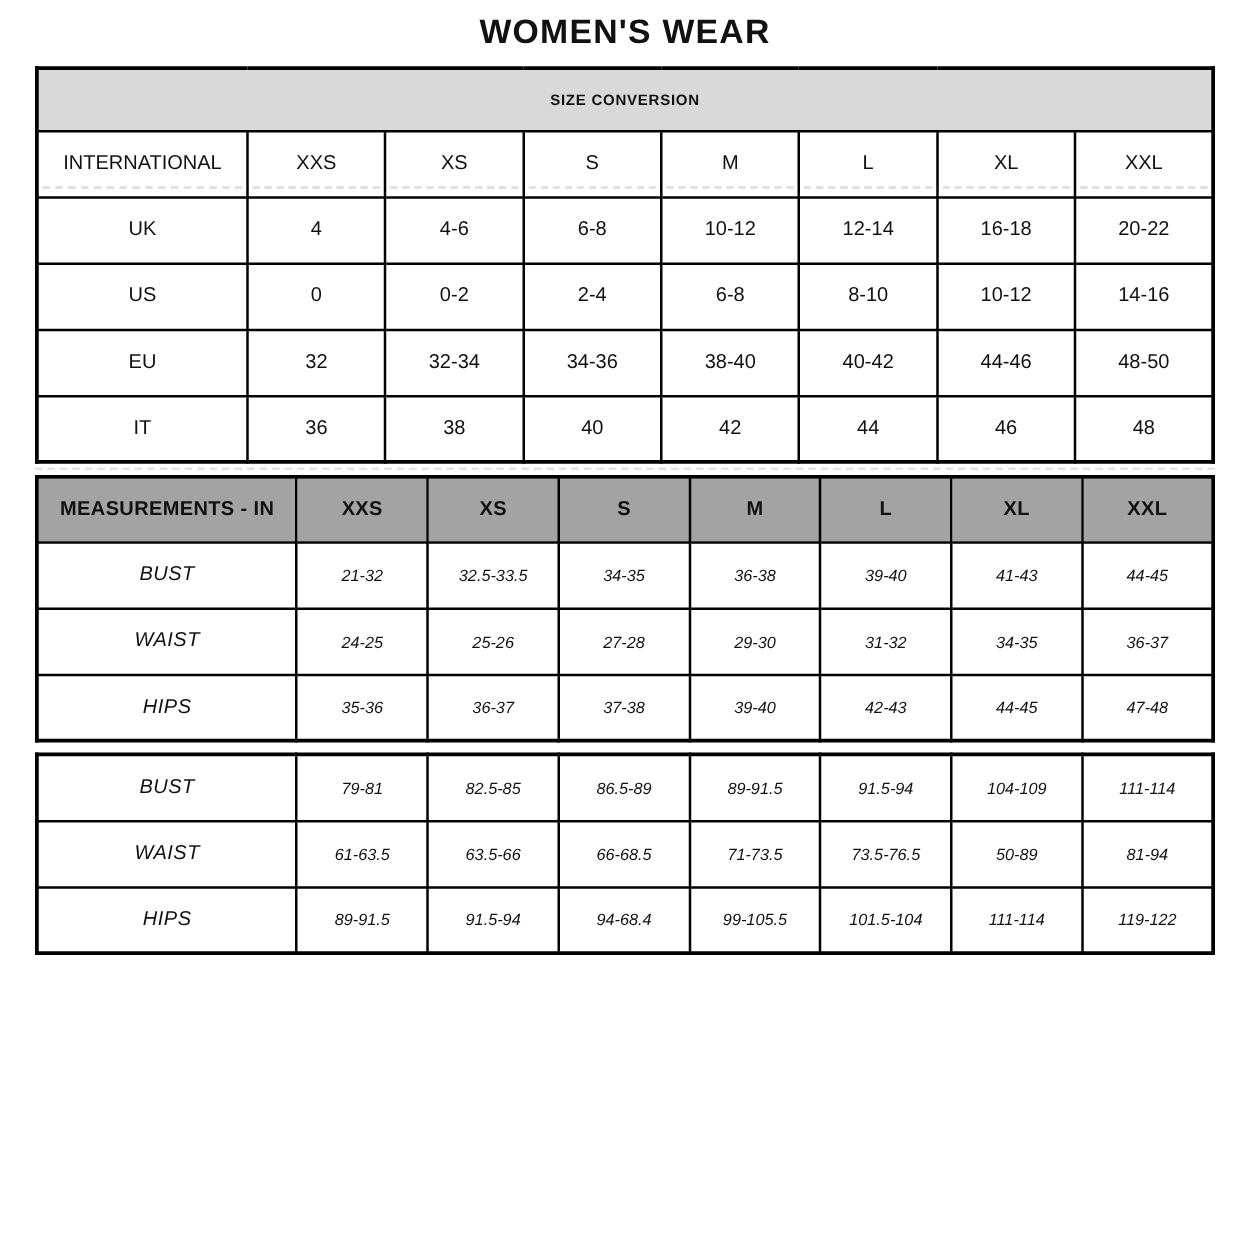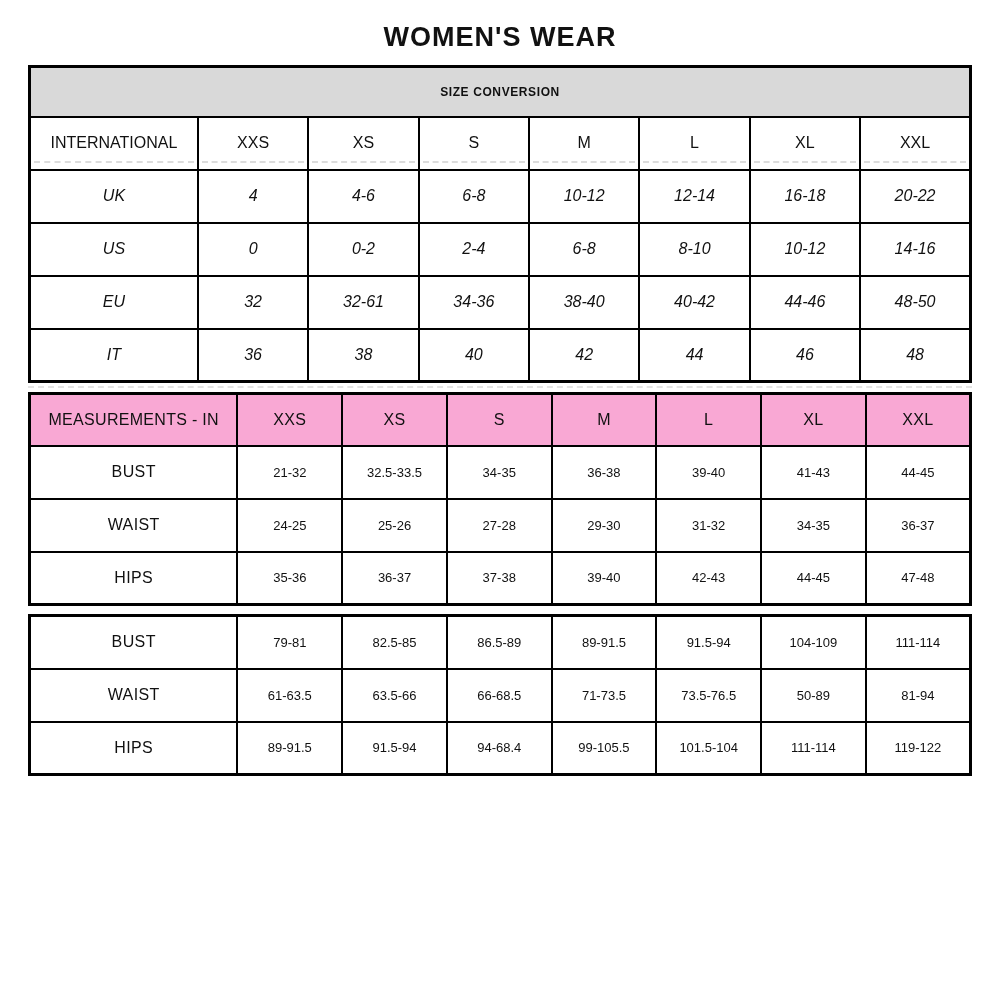--- a/index.html
+++ b/index.html
@@ -1,20 +1,20 @@
 <!DOCTYPE html>
 <html><head>
 <meta charset="utf-8">
 <style>
   * { box-sizing: border-box; }
   html, body { margin: 0; padding: 0; background: #ffffff; }
   .sheet {
     width: 1000px;
     height: 1000px;
-    padding: 20px 28px 0 28px;
+    padding: 8px 28px 0 28px;
     font-family: "Liberation Sans", sans-serif;
     color: #111111;
     background: #ffffff;
   }
   .page-title {
     text-align: center;
     font-size: 27px;
     font-weight: 700;
     letter-spacing: 1px;
     color: #111111;
@@ -48,34 +48,34 @@
     position: relative;
   }
   .t1 .cols-row td::after {
     content: "";
     position: absolute;
     left: 3px;
     right: 3px;
     bottom: 6px;
     border-top: 2px dashed #dcdcdc;
   }
-  .t1 .data-row td { height: 53px; font-size: 16px; font-style: italic; }
+  .t1 .data-row td { height: 53px; font-size: 16px; }
   .t1 col.c-label { width: 17.9%; }
   .t1 col.c-size  { width: 11.73%; }
   
   .m col.c-label { width: 22.1%; }
   .m col.c-size  { width: 11.13%; }
   .m .head-row td {
-    background: #f9a8d4;
-    font-weight: 400;
+    background: #a3a3a3;
+    font-weight: 700;
     font-size: 16px;
     letter-spacing: 0.3px;
     height: 52px;
   }
-  .m .data-row td { height: 53px; }
+  .m .data-row td { height: 53px; font-style: italic; }
   .m .data-row td.lbl { font-size: 16px; letter-spacing: 0.4px; }
   .m .data-row td.val { font-size: 13px; border-radius: 15px; }
   
   .dash-divider {
     border: none;
     border-top: 2px dashed #e3e3e3;
     margin: 3px 0 4px 0;
   }
   .gap { height: 8px; }
 </style>
@@ -127,21 +127,21 @@
         <td>0-2</td>
         <td>2-4</td>
         <td>6-8</td>
         <td>8-10</td>
         <td>10-12</td>
         <td>14-16</td>
       </tr>
       <tr class="data-row">
         <td>EU</td>
         <td>32</td>
-        <td>32-61</td>
+        <td>32-34</td>
         <td>34-36</td>
         <td>38-40</td>
         <td>40-42</td>
         <td>44-46</td>
         <td>48-50</td>
       </tr>
       <tr class="data-row">
         <td>IT</td>
         <td>36</td>
         <td>38</td>

